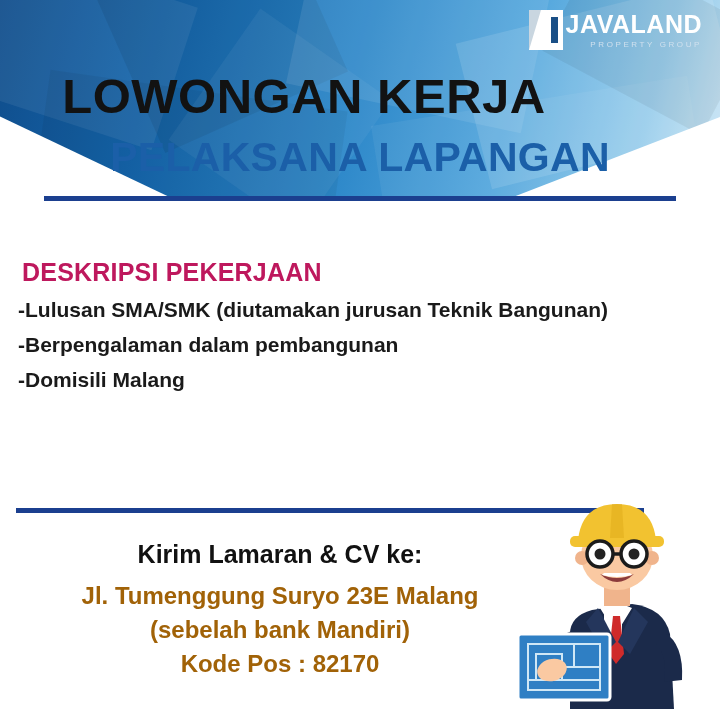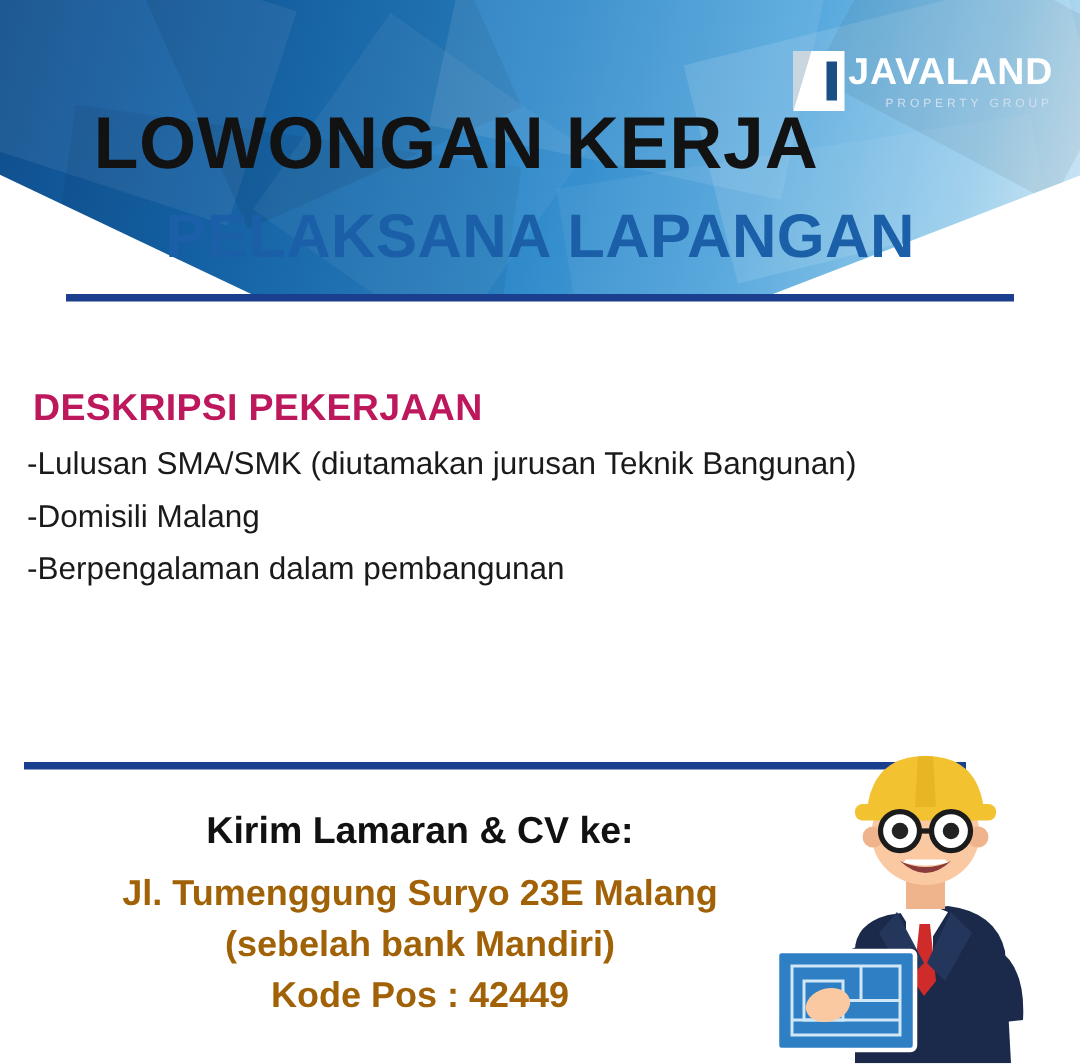--- a/index.html
+++ b/index.html
@@ -62,21 +62,20 @@
   }
 
   
   .logo {
     position: absolute;
     right: 18px;
     top: 8px;
     display: flex;
     align-items: flex-start;
     z-index: 6;
-    margin-top: 24px;
   }
   .logo-mark {
     position: relative;
     width: 34px;
     height: 40px;
     background: #ffffff;
     margin-right: 3px;
     margin-top: 2px;
   }
   .logo-mark::after {
@@ -177,21 +176,21 @@
     letter-spacing: 0.2px;
   }
   .bullets {
     position: absolute;
     left: 18px;
     top: 92px;
     width: 690px;
   }
   .bullet {
     font-size: 21px;
-    font-weight: normal;
+    font-weight: bold;
     color: #1a1a1a;
     margin-bottom: 11px;
     white-space: nowrap;
   }
 
   .rule-bottom {
     position: absolute;
     left: 16px;
     top: 508px;
     width: 628px;
@@ -270,32 +269,32 @@
   </div>
 
   <div class="headline">LOWONGAN KERJA</div>
   <div class="subheadline">PELAKSANA LAPANGAN</div>
   <div class="rule-top"></div>
 
   <div class="body-area">
     <div class="section-title">DESKRIPSI PEKERJAAN</div>
     <div class="bullets">
       <div class="bullet">-Lulusan SMA/SMK (diutamakan jurusan Teknik Bangunan)</div>
+      <div class="bullet">-Berpengalaman dalam pembangunan</div>
       <div class="bullet">-Domisili Malang</div>
-      <div class="bullet">-Berpengalaman dalam pembangunan</div>
     </div>
   </div>
 
   <div class="rule-bottom"></div>
 
   <div class="footer">
     <div class="footer-title">Kirim Lamaran &amp; CV ke:</div>
     <div class="addr addr1">Jl. Tumenggung Suryo 23E Malang</div>
     <div class="addr addr2">(sebelah bank Mandiri)</div>
-    <div class="addr addr3">Kode Pos : 42449</div>
+    <div class="addr addr3">Kode Pos : 82170</div>
   </div>
 
   <svg class="worker" viewBox="0 0 200 225">
 
     <path d="M58 225 L58 150 Q58 132 80 126 L120 120 Q152 124 158 150 L162 225 Z" fill="#1b2a4a"></path>
 
     <path d="M92 122 L110 122 L110 160 L92 160 Z" fill="#ffffff"></path>
     <path d="M88 124 L104 150 L120 124 L110 120 L104 132 L98 120 Z" fill="#ffffff"></path>
 
     <path d="M101 132 L108 132 L112 170 L104 180 L97 170 Z" fill="#cf2b2b"></path>

